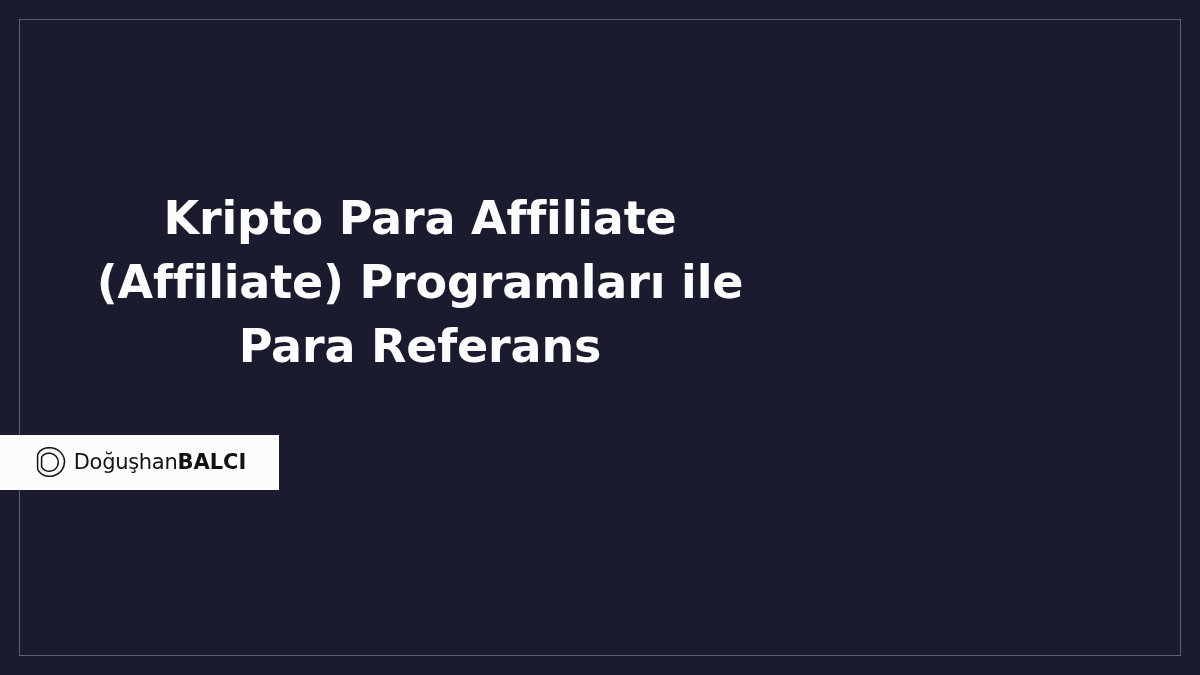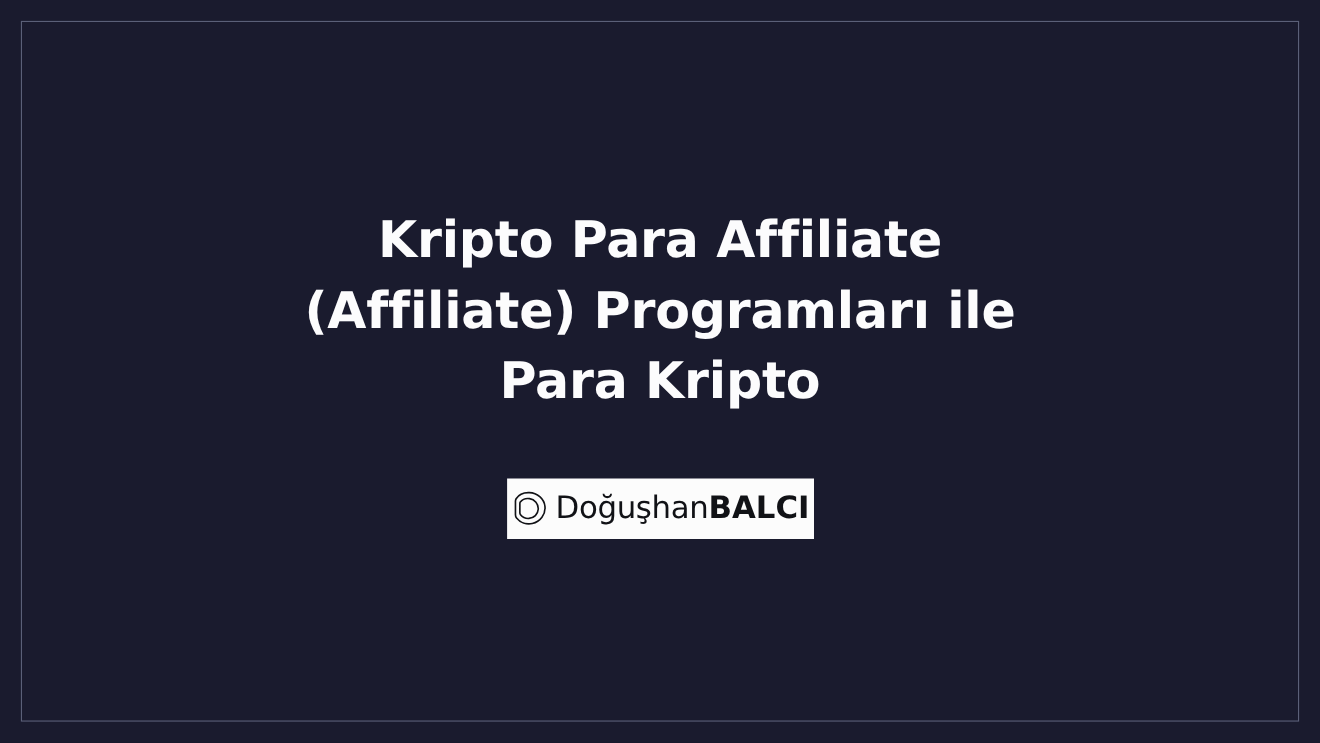--- a/index.html
+++ b/index.html
@@ -40,21 +40,20 @@
 
   
   #content {
     position: absolute;
     left: 0;
     top: 0;
     width: 1200px;
     height: 675px;
     display: flex;
     flex-direction: column;
-    align-items: center;
     justify-content: center;
   }
 
   #title {
     margin: 0;
     padding: 0 40px;
     text-align: center;
     color: #fcfcfd;
     font-family: "DejaVu Sans", "Liberation Sans", sans-serif;
     font-size: 46px;
@@ -83,42 +82,42 @@
     gap: 7px;
   }
   #logo-mark {
     display: block;
     width: 34px;
     height: 32px;
     flex: 0 0 auto;
   }
   #logo-wordmark {
     font-family: "DejaVu Sans", "Liberation Sans", sans-serif;
-    font-size: 28px;
+    font-size: 21px;
     line-height: 1;
     color: #111216;
     white-space: nowrap;
     letter-spacing: -0.3px;
   }
   #logo-wordmark .light { font-weight: 400; }
   #logo-wordmark .heavy { font-weight: 700; letter-spacing: 0px; }
 </style>
 </head>
 <body>
 
 <div id="slide">
 
   <div id="frame"></div>
 
   <div id="content">
 
     <h1 id="title">
       <span class="tline">Kripto Para Affiliate</span>
       <span class="tline">(Affiliate) Programları ile</span>
-      <span class="tline">Para Kripto</span>
+      <span class="tline">Para Referans</span>
     </h1>
 
     <div id="logo-badge">
       <div id="logo-inner">
 
         <svg id="logo-mark" viewBox="0 0 34 32" aria-hidden="true">
 
           <path d="M5.2 7.4 C7.8 3.2 12.6 1.6 17.2 1.8 C24.4 2.1 30.6 7.2 31.4 14.2 C32.2 21.6 27.2 28.4 19.9 29.9 C14.6 31.0 8.9 29.2 5.6 25.0 C4.9 24.1 4.6 23.2 4.6 22.0 L4.6 9.6 C4.6 8.8 4.8 8.1 5.2 7.4 Z" fill="none" stroke="#111216" stroke-width="1.5" stroke-linejoin="round"></path>
           <path d="M8.8 10.6 C10.9 8.0 14.2 6.8 17.4 7.3 C22.1 8.0 25.6 12.1 25.3 16.9 C25.0 21.4 21.4 25.0 16.9 25.3 C13.9 25.5 11.0 24.2 9.2 21.9 C8.8 21.4 8.6 20.9 8.6 20.2 L8.6 12.1 C8.6 11.5 8.6 11.0 8.8 10.6 Z" fill="none" stroke="#111216" stroke-width="1.5" stroke-linejoin="round"></path>
         </svg>

